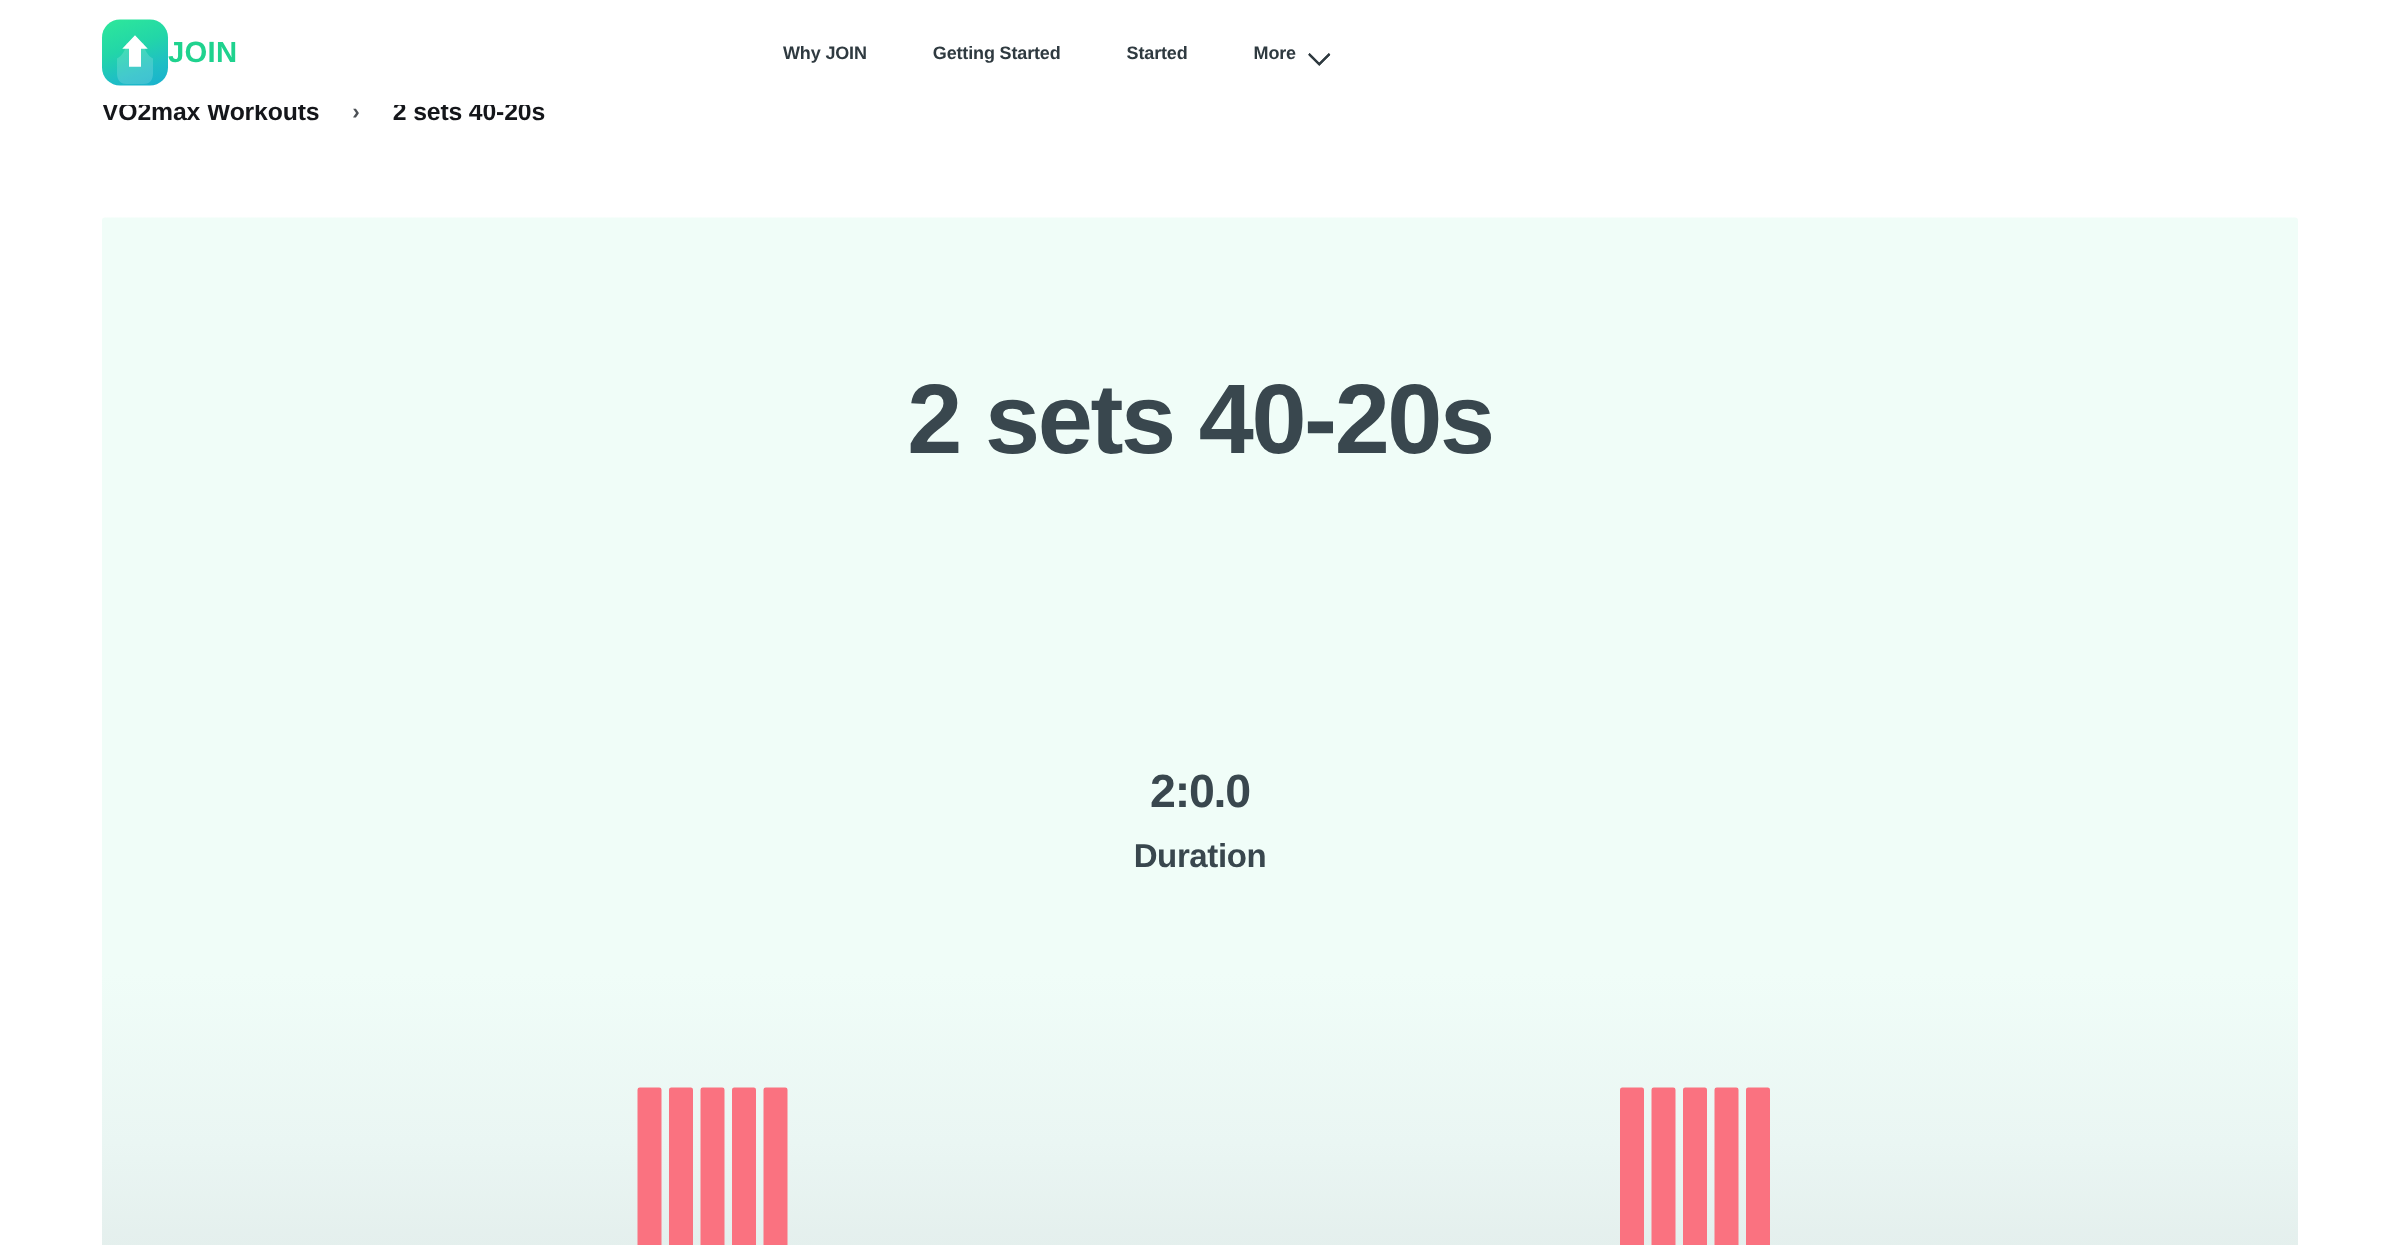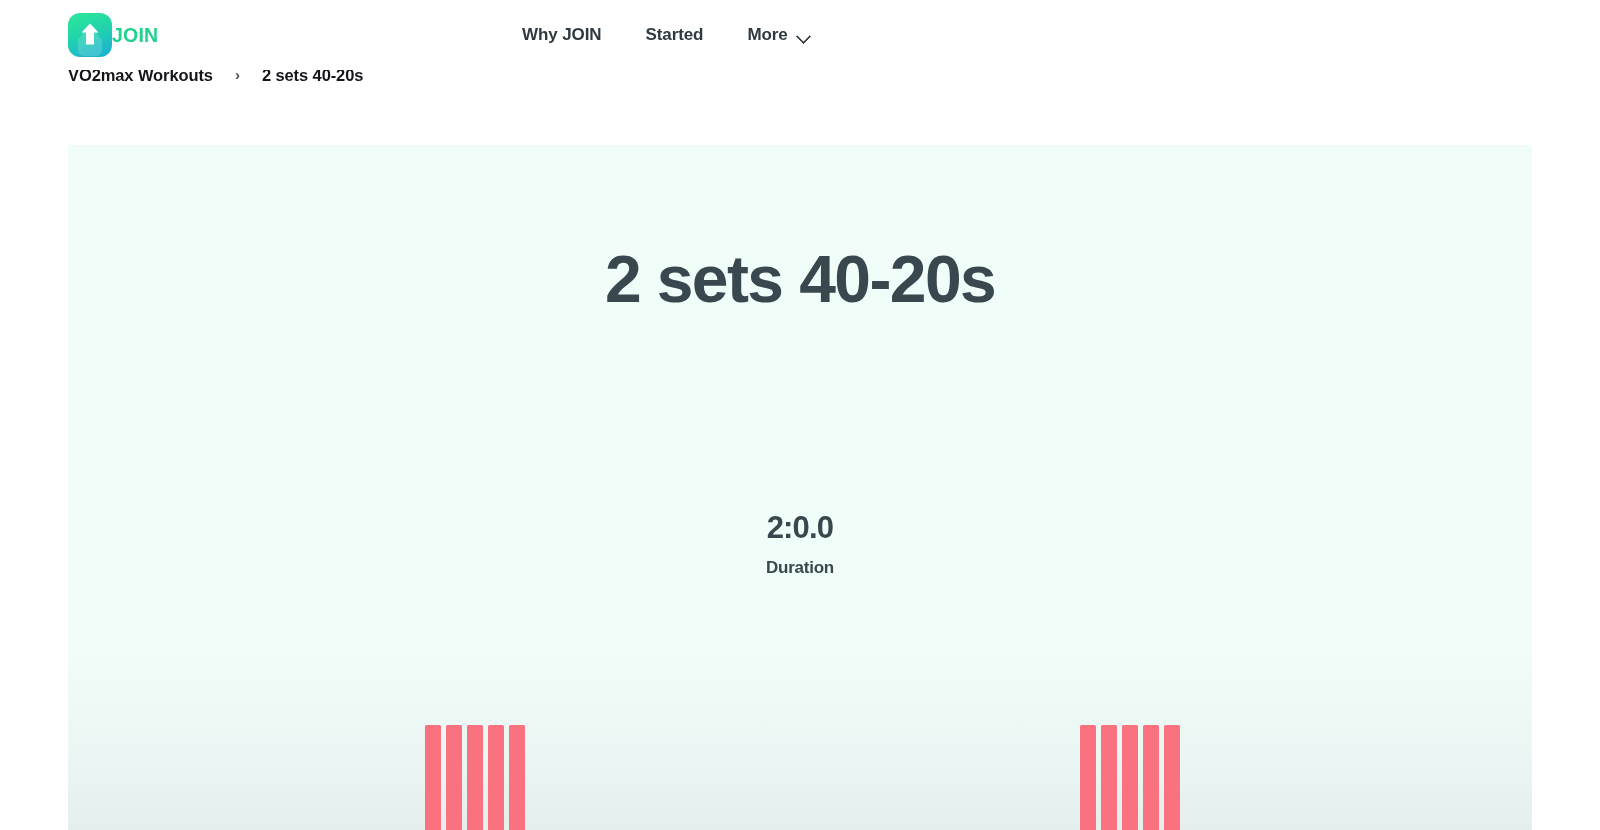--- a/index.html
+++ b/index.html
@@ -84,21 +84,21 @@
   }
 
   .main-nav {
     position: absolute;
     left: 500px;
     display: flex;
     align-items: center;
     gap: 0px;
   }
   .nav-item {
-    font-size: 17px;
+    font-size: 12px;
     font-weight: 700;
     color: #2f3a40;
     letter-spacing: -0.1px;
     padding: 8px 22px;
     cursor: pointer;
     display: flex;
     align-items: center;
     gap: 9px;
     white-space: nowrap;
   }
@@ -207,21 +207,21 @@
     font-weight: 800;
     letter-spacing: -0.8px;
     color: #39474e;
     line-height: 1;
     height: 38px;
     display: flex;
     align-items: flex-end;
   }
   .stat-label {
     margin-top: 15px;
-    font-size: 17px;
+    font-size: 22px;
     font-weight: 800;
     letter-spacing: -0.25px;
     color: #39474e;
     white-space: nowrap;
   }
 
   .bars-gauge {
     height: 38px;
     display: flex;
     align-items: flex-end;
@@ -284,20 +284,23 @@
         </svg>
       </span>
       <span class="brand-name">JOIN</span>
     </a>
 
     <nav class="main-nav">
       <div class="nav-item">
         <span>Why JOIN</span>
       </div>
       <div class="nav-item">
+        <span>Getting Started</span>
+      </div>
+      <div class="nav-item">
         <span>Started</span>
       </div>
       <div class="nav-item">
         <span>More</span>
         <span class="chev"></span>
       </div>
     </nav>
 
   </header>
 

